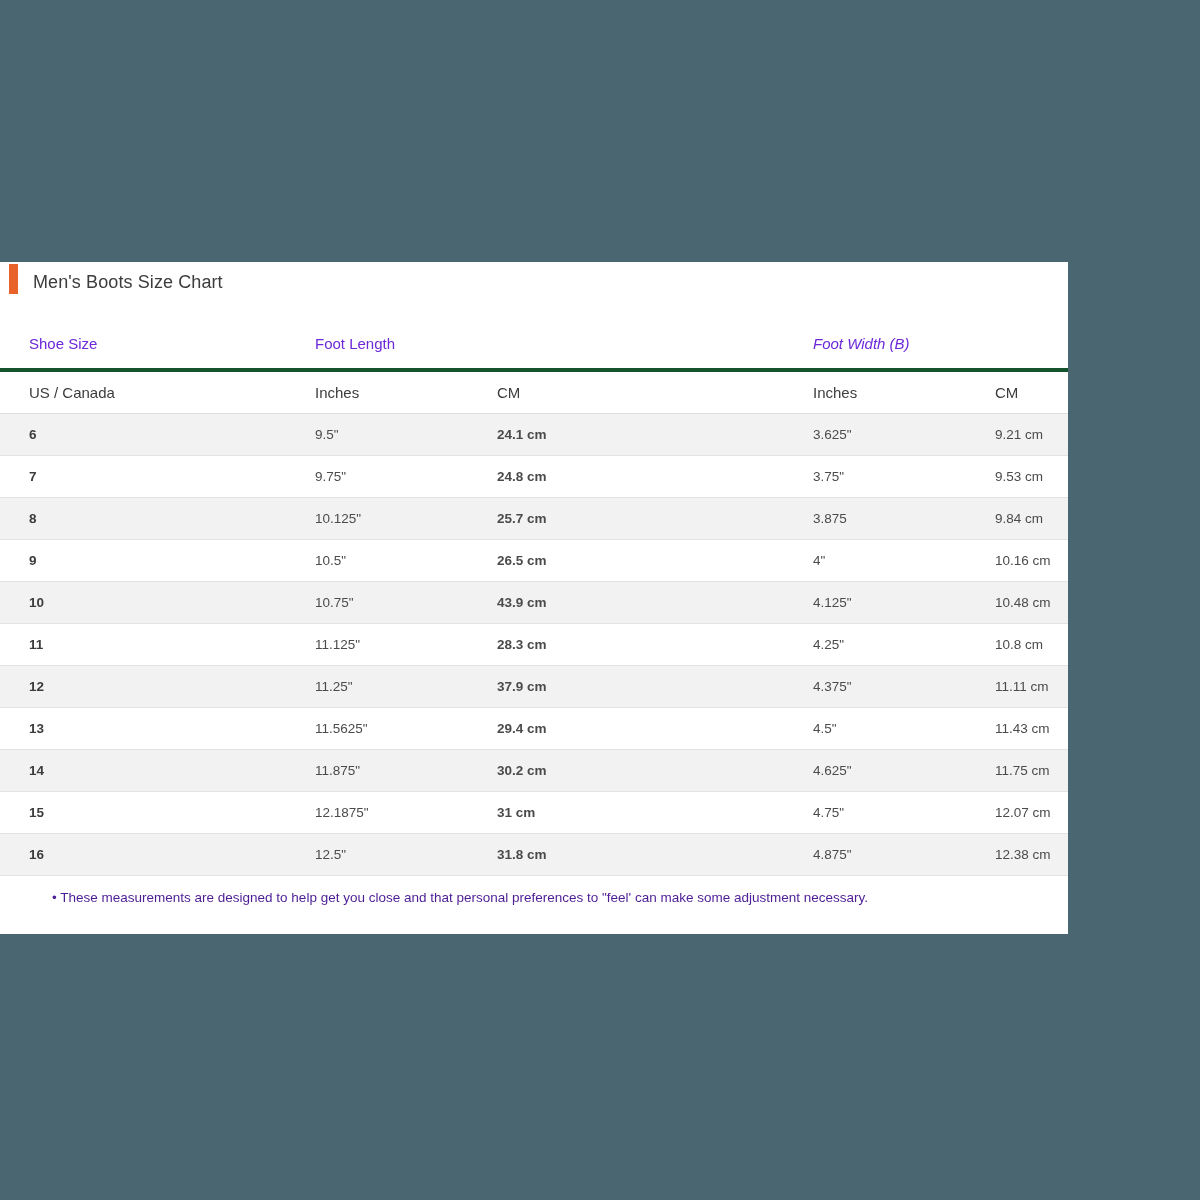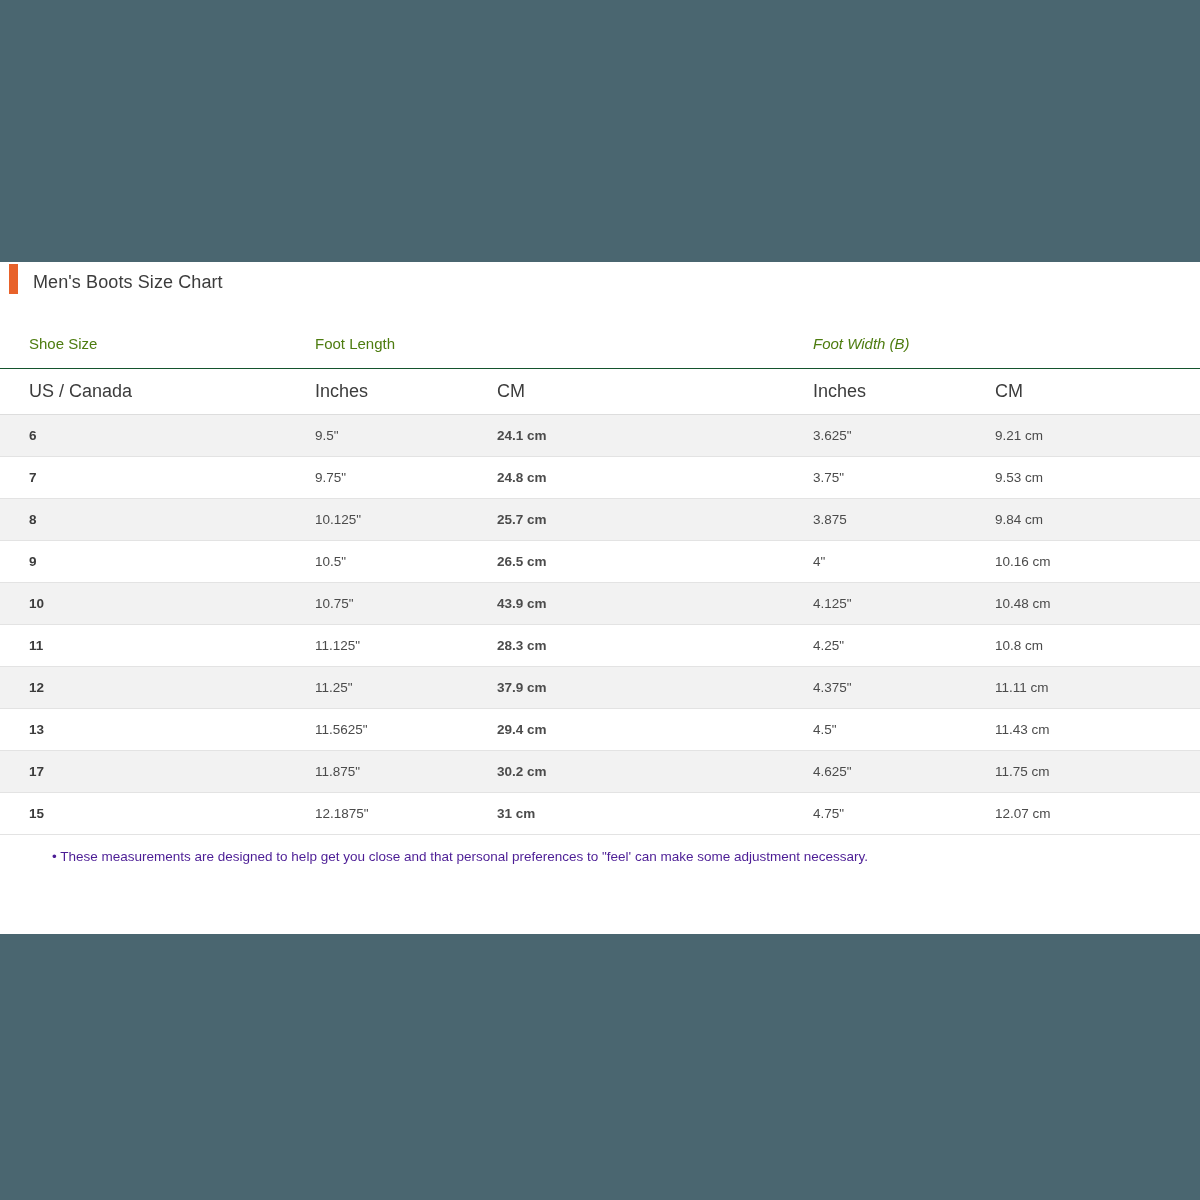--- a/index.html
+++ b/index.html
@@ -15,21 +15,21 @@
   }
   .page {
     position: relative;
     width: 1200px;
     height: 1200px;
   }
   .card {
     position: absolute;
     left: 0;
     top: 262px;
-    width: 1200px;
+    width: 1068px;
     height: 672px;
     background: #ffffff;
     overflow: hidden;
   }
   .title-row {
     position: relative;
     height: 52px;
   }
   .accent-bar {
     position: absolute;
@@ -61,30 +61,30 @@
 
   table.size-chart td, table.size-chart th {
     text-align: left;
     vertical-align: middle;
     font-weight: normal;
   }
   .grouphead td {
     padding: 13px 0 13px 29px;
     font-size: 15px;
     font-weight: bold;
-    color: #4d7c0f;
-    border-bottom: 1px solid #14532d;
+    color: #6d28d9;
+    border-bottom: 4px solid #14532d;
     height: 24px;
   }
   .grouphead td.gh-len { padding-left: 95px; }
   .grouphead td.gh-wid { padding-left: 95px; font-style: italic; }
 
   .subhead td {
     padding: 12px 0 12px 29px;
-    font-size: 18px;
+    font-size: 15px;
     font-weight: bold;
     color: #3c3c3c;
     border-bottom: 1px solid #dddddd;
   }
   .subhead td.sh-in1 { padding-left: 95px; }
   .subhead td.sh-cm1 { padding-left: 29px; }
   .subhead td.sh-in2 { padding-left: 95px; }
   .subhead td.sh-cm2 { padding-left: 29px; }
 
   tbody tr td {
@@ -195,31 +195,38 @@
           <td class="cm2">11.11 cm</td>
         </tr>
         <tr class="plain">
           <td class="size-cell">13</td>
           <td class="in1">11.5625"</td>
           <td class="cm1">29.4 cm</td>
           <td class="in2">4.5"</td>
           <td class="cm2">11.43 cm</td>
         </tr>
         <tr class="alt">
-          <td class="size-cell">17</td>
+          <td class="size-cell">14</td>
           <td class="in1">11.875"</td>
           <td class="cm1">30.2 cm</td>
           <td class="in2">4.625"</td>
           <td class="cm2">11.75 cm</td>
         </tr>
         <tr class="plain">
           <td class="size-cell">15</td>
           <td class="in1">12.1875"</td>
           <td class="cm1">31 cm</td>
           <td class="in2">4.75"</td>
           <td class="cm2">12.07 cm</td>
         </tr>
+        <tr class="alt">
+          <td class="size-cell">16</td>
+          <td class="in1">12.5"</td>
+          <td class="cm1">31.8 cm</td>
+          <td class="in2">4.875"</td>
+          <td class="cm2">12.38 cm</td>
+        </tr>
       </tbody>
     </table>
 
     <div class="footnote">• These measurements are designed to help get you close and that personal preferences to "feel' can make some adjustment necessary.</div>
   </div>
 </div>
 
 </body></html>

